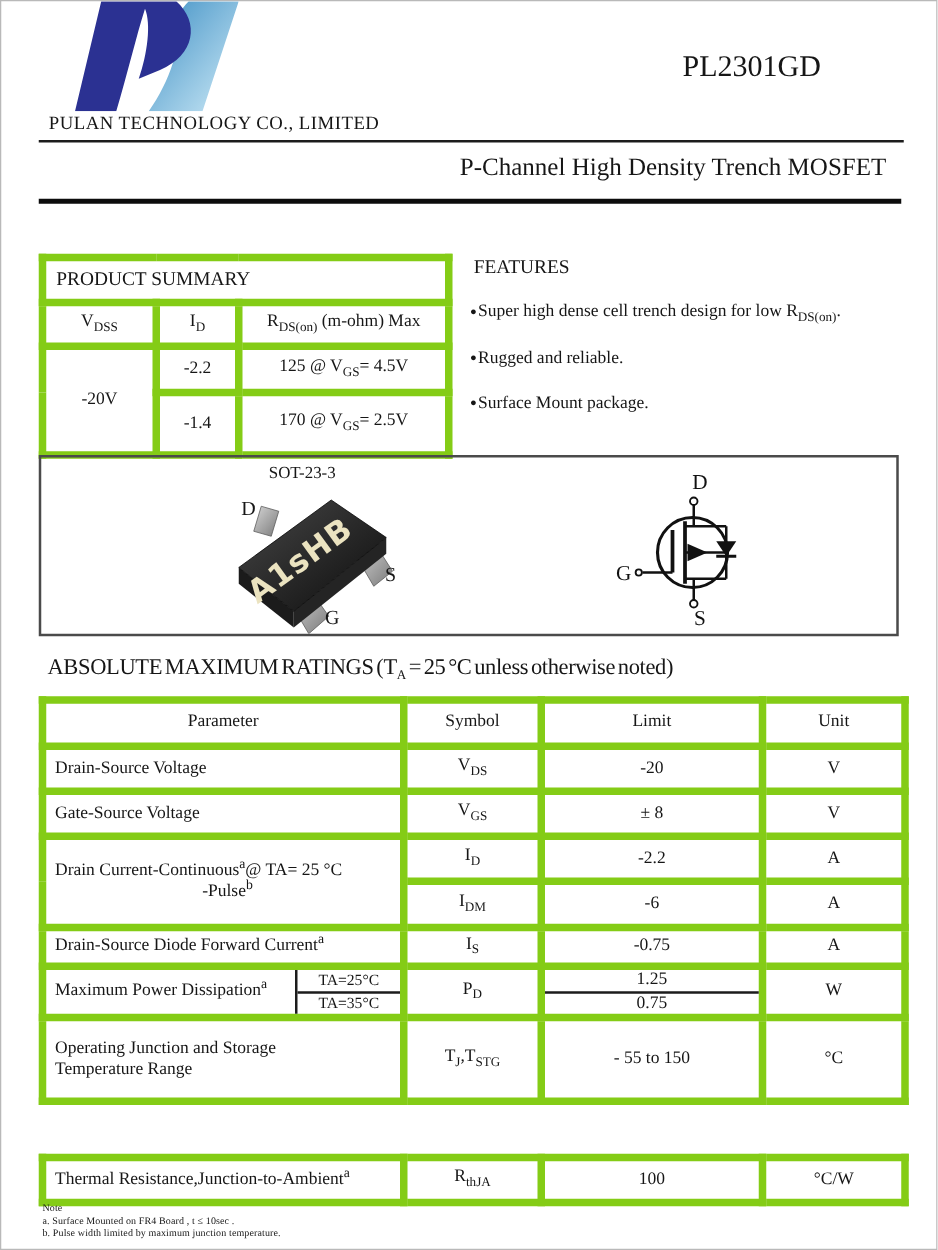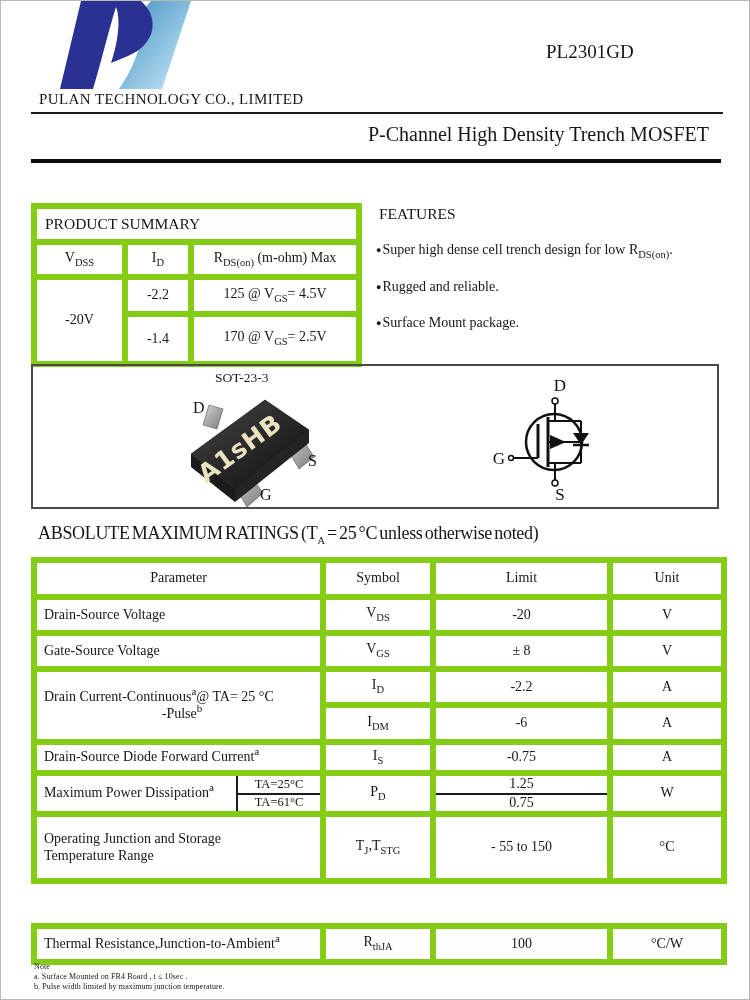--- a/index.html
+++ b/index.html
@@ -45,21 +45,21 @@
     <defs>
       <linearGradient id="lg" x1="0" y1="0" x2="1" y2="1">
         <stop offset="0" stop-color="#3e8fc4"></stop>
         <stop offset="1" stop-color="#cdeaf7"></stop>
       </linearGradient>
     </defs>
     <path fill="url(#lg)" d="M95,0 L135,0 L106,88 L63,88 C80,64 90,34 86,12 C89,7 92,3 95,0 Z"></path>
     <path d="M25,0 L85,0 C104,17 100,43 72,55 L55,62 C62,42 65,18 60,6 C53,28 46,58 37,88 L4,88 Z" fill="#2b3192"></path>
   </svg>
   <div class="abs" style="left:38px;top:90px;font-size:15px;letter-spacing:0.4px;">PULAN TECHNOLOGY CO., LIMITED</div>
-  <div class="abs" style="left:545px;top:40px;font-size:19px;">PL2301GD</div>
+  <div class="abs" style="left:545px;top:40px;font-size:24px;">PL2301GD</div>
   <div class="abs rule" style="left:30px;top:111px;width:692px;height:2px;"></div>
   <div class="abs" style="left:188px;top:122px;width:520px;text-align:right;font-size:20px;">P-Channel High Density Trench MOSFET</div>
   <div class="abs rule" style="left:30px;top:158px;width:690px;height:4px;background:#0c0c0c;"></div>
 
   <table class="abs" style="left:30px;top:202px;width:325px;">
     <colgroup>
         <col style="width:91px">
         <col style="width:66px">
         <col style="width:168px">
       </colgroup>
@@ -198,21 +198,21 @@
       <td>A</td>
     </tr>
     <tr style="height:34px;">
       <td style="height:34px;">
         <div class="pdwrap">
           <div class="pdlabel">
                 <span><span>Maximum Power Dissipation</span><sup class="n">a</sup></span>
               </div>
           <div class="pdconds">
             <div class="pdcond top">TA=25°C</div>
-            <div class="pdcond">TA=61°C</div>
+            <div class="pdcond">TA=35°C</div>
           </div>
         </div>
       </td>
       <td><span>P</span><sub class="s">D</sub></td>
       <td style="height:34px;">
         <div class="lim2">
           <div class="top">1.25</div>
           <div>0.75</div>
         </div>
       </td>

